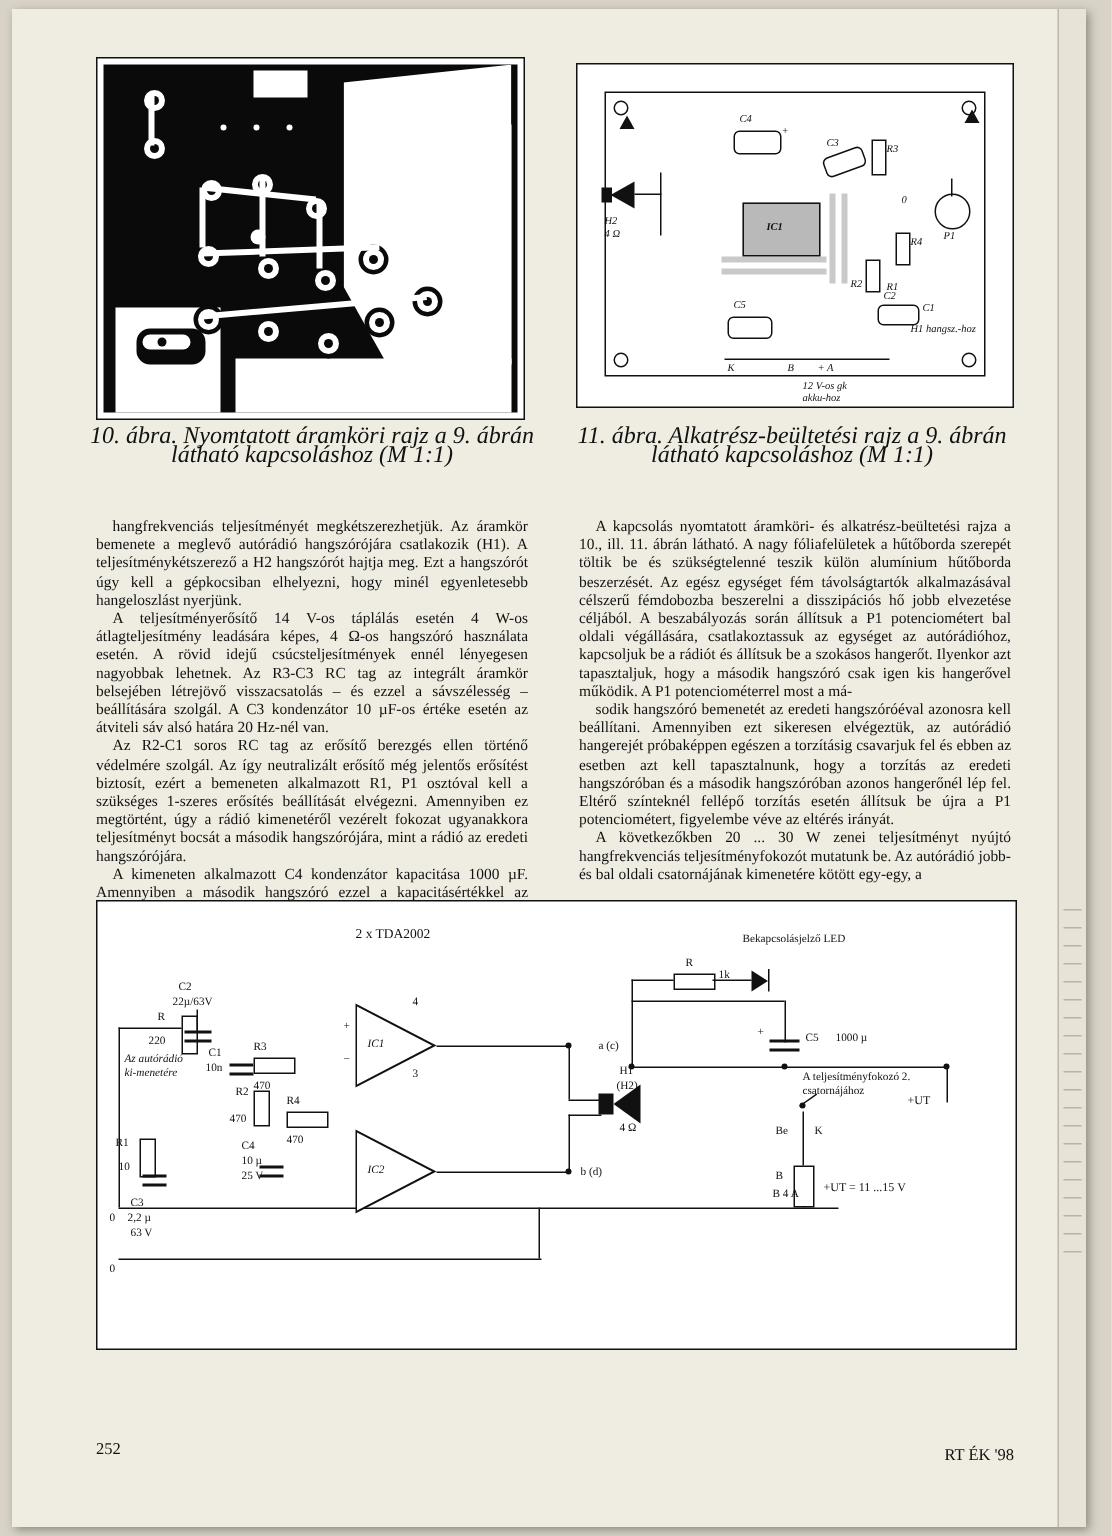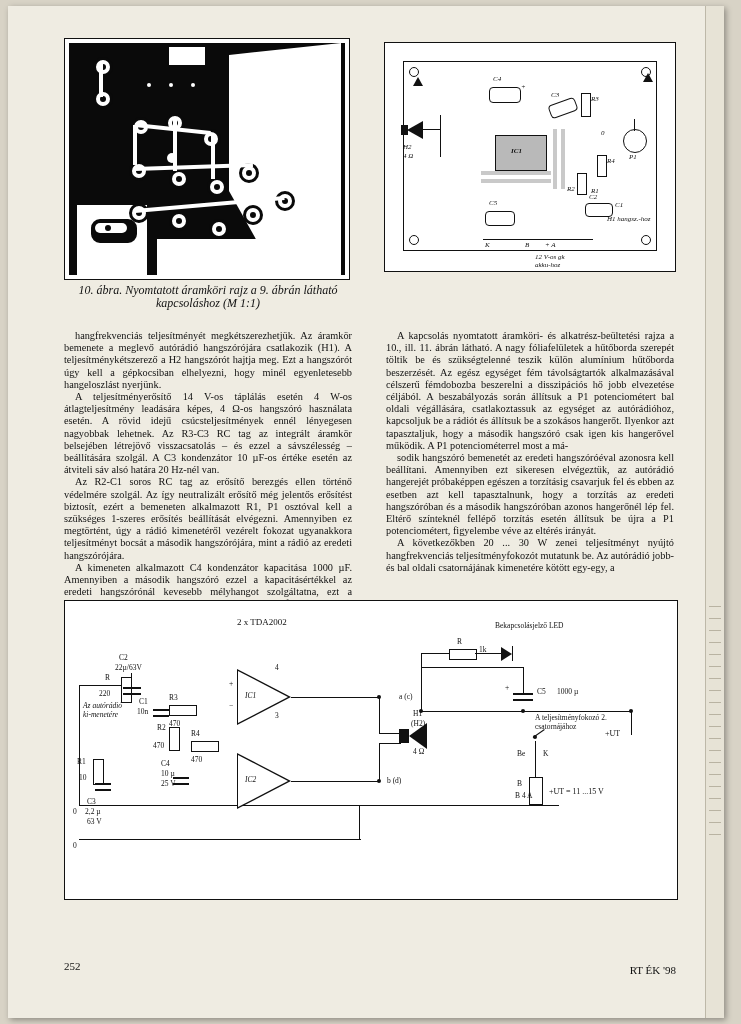--- a/index.html
+++ b/index.html
@@ -47,33 +47,33 @@
   .lay{position:absolute;inset:0;}
   .lay .board{position:absolute;left:18px;top:18px;width:252px;height:188px;border:1px solid #111;background:#fff;}
   .lay .comp{position:absolute;border:1px solid #111;background:#fff;}
   .lay .ic{position:absolute;border:1px solid #111;background:#b9b9b9;}
   .lay .lbl{position:absolute;font-family:"Liberation Serif",serif;font-size:7px;font-style:italic;color:#111;white-space:nowrap;}
   .lay .wire{position:absolute;background:#111;}
   .lay .circ{position:absolute;border:1px solid #111;border-radius:50%;}
   .lay .gray{position:absolute;background:#9d9d9d;}
 
   .cap{
-    position:absolute;font-style:italic;font-size:12px;line-height:13px;
+    position:absolute;font-style:italic;font-size:16px;line-height:13px;
     text-align:center;color:#111;
   }
   #cap10{left:4px;top:256px;width:300px;}
   #cap11{left:320px;top:256px;width:308px;}
 
   
   .cols{position:absolute;left:10px;top:302px;width:612px;height:262px;}
   .col{position:absolute;top:0;width:288px;font-size:10.3px;line-height:12.2px;text-align:justify;color:#111;}
   #colA{left:0;}
   #colB{left:322px;width:288px;}
   .col p{margin:0 0 0 0;text-indent:11px;}
-  .col p.first{text-indent:11px;}
+  .col p.first{text-indent:11px;margin-top:16px;}
 
   
   #fig12{
     position:absolute;left:10px;top:572px;width:612px;height:298px;
     border:1px solid #111;background:#fff;
   }
   .sch{position:absolute;inset:0;}
   .sch .w{position:absolute;background:#111;}
   .sch .t{position:absolute;font-size:7.5px;font-family:"Liberation Serif",serif;color:#111;white-space:nowrap;}
   .sch .ti{position:absolute;font-size:7.5px;font-style:italic;font-family:"Liberation Serif",serif;color:#111;white-space:nowrap;}
@@ -250,20 +250,21 @@
           <div style="position:absolute;left:258px;top:30px;width:0;height:0;border-left:5px solid transparent;border-right:5px solid transparent;border-bottom:9px solid #111;"></div>
 
           <div class="gray" style="left:96px;top:128px;width:70px;height:4px;opacity:.55;"></div>
           <div class="gray" style="left:96px;top:136px;width:70px;height:4px;opacity:.55;"></div>
           <div class="gray" style="left:168px;top:86px;width:4px;height:60px;opacity:.55;"></div>
           <div class="gray" style="left:176px;top:86px;width:4px;height:60px;opacity:.55;"></div>
         </div>
       </div>
 
       <div class="cap" id="cap10">10. ábra. Nyomtatott áramköri rajz a 9. ábrán látható kapcsoláshoz (M 1:1)</div>
+      <div class="cap" id="cap11">11. ábra. Alkatrész-beültetési rajz a 9. ábrán látható kapcsoláshoz (M 1:1)</div>
     </div>
 
     <div class="cols">
       <div class="col" id="colA">
         <p class="first">hangfrekvenciás teljesítményét megkétszerezhetjük. Az áramkör bemenete a meglevő autórádió hangszórójára csatlakozik (H1). A teljesítménykétszerező a H2 hangszórót hajtja meg. Ezt a hangszórót úgy kell a gépkocsiban elhelyezni, hogy minél egyenletesebb hangeloszlást nyerjünk.</p>
         <p>A teljesítményerősítő 14 V-os táplálás esetén 4 W-os átlagteljesítmény leadására képes, 4 Ω-os hangszóró használata esetén. A rövid idejű csúcsteljesítmények ennél lényegesen nagyobbak lehetnek. Az R3-C3 RC tag az integrált áramkör belsejében létrejövő visszacsatolás – és ezzel a sávszélesség – beállítására szolgál. A C3 kondenzátor 10 µF-os értéke esetén az átviteli sáv alsó határa 20 Hz-nél van.</p>
         <p>Az R2-C1 soros RC tag az erősítő berezgés ellen történő védelmére szolgál. Az így neutralizált erősítő még jelentős erősítést biztosít, ezért a bemeneten alkalmazott R1, P1 osztóval kell a szükséges 1-szeres erősítés beállítását elvégezni. Amennyiben ez megtörtént, úgy a rádió kimenetéről vezérelt fokozat ugyanakkora teljesítményt bocsát a második hangszórójára, mint a rádió az eredeti hangszórójára.</p>
         <p>A kimeneten alkalmazott C4 kondenzátor kapacitása 1000 µF. Amennyiben a második hangszóró ezzel a kapacitásértékkel az eredeti hangszórónál kevesebb mélyhangot szolgáltatna, ezt a kapacitásértéket a szükségnek és a lehetőségnek megfelelően növelni kell.</p>
         <p>A tápfeszültség kapcsoló utáni pontjával párhuzamosan kötött C5 kapacitás hidegítésre szolgál.</p>
       </div>

